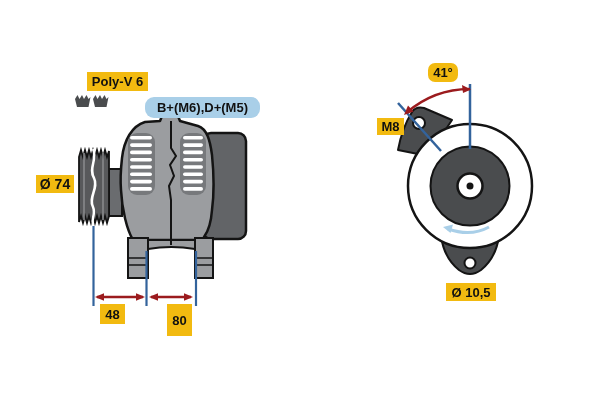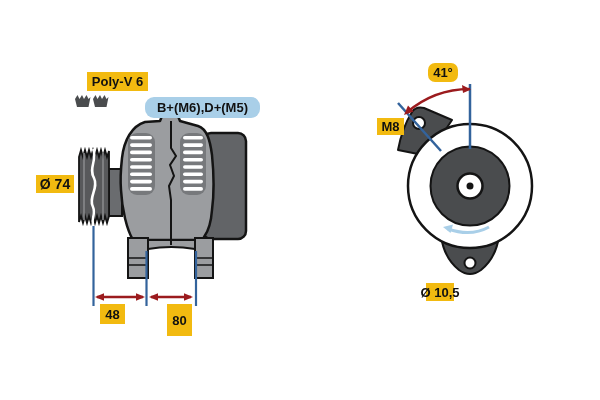--- a/index.html
+++ b/index.html
@@ -133,14 +133,14 @@
   <div class="tag yellow t12" style="left:36px;top:175px;width:38px;height:18px;">Ø 74</div>
 
   <div class="tag yellow t13" style="left:100px;top:304px;width:25px;height:20px;">48</div>
 
   <div class="tag yellow t13" style="left:167px;top:304px;width:25px;height:32px;">80</div>
 
   <div class="tag yellow t13" style="left:428px;top:63px;width:30px;height:19px;border-radius:7px;">41°</div>
 
   <div class="tag yellow t13" style="left:377px;top:118px;width:27px;height:17px;">M8</div>
 
-  <div class="tag yellow t13" style="left:426px;top:283px;width:28px;height:18px;">Ø 10,5</div>
+  <div class="tag yellow t13" style="left:446px;top:283px;width:50px;height:18px;">Ø 10,5</div>
 </div>
 
 </body></html>

